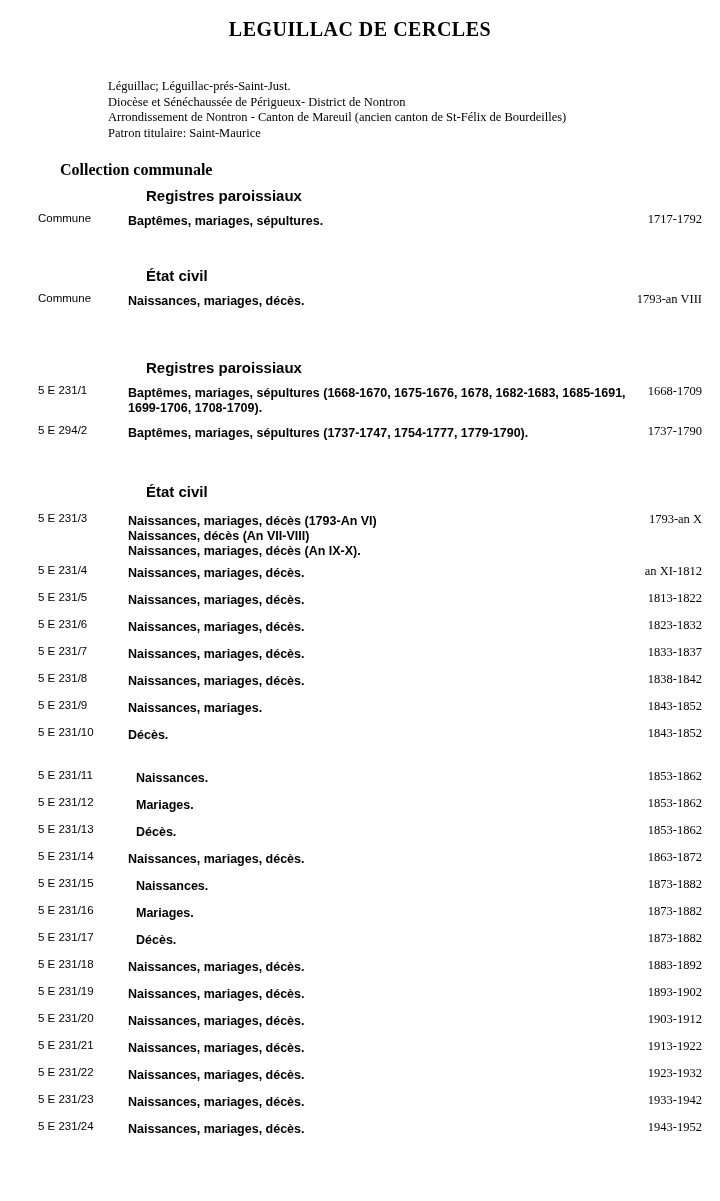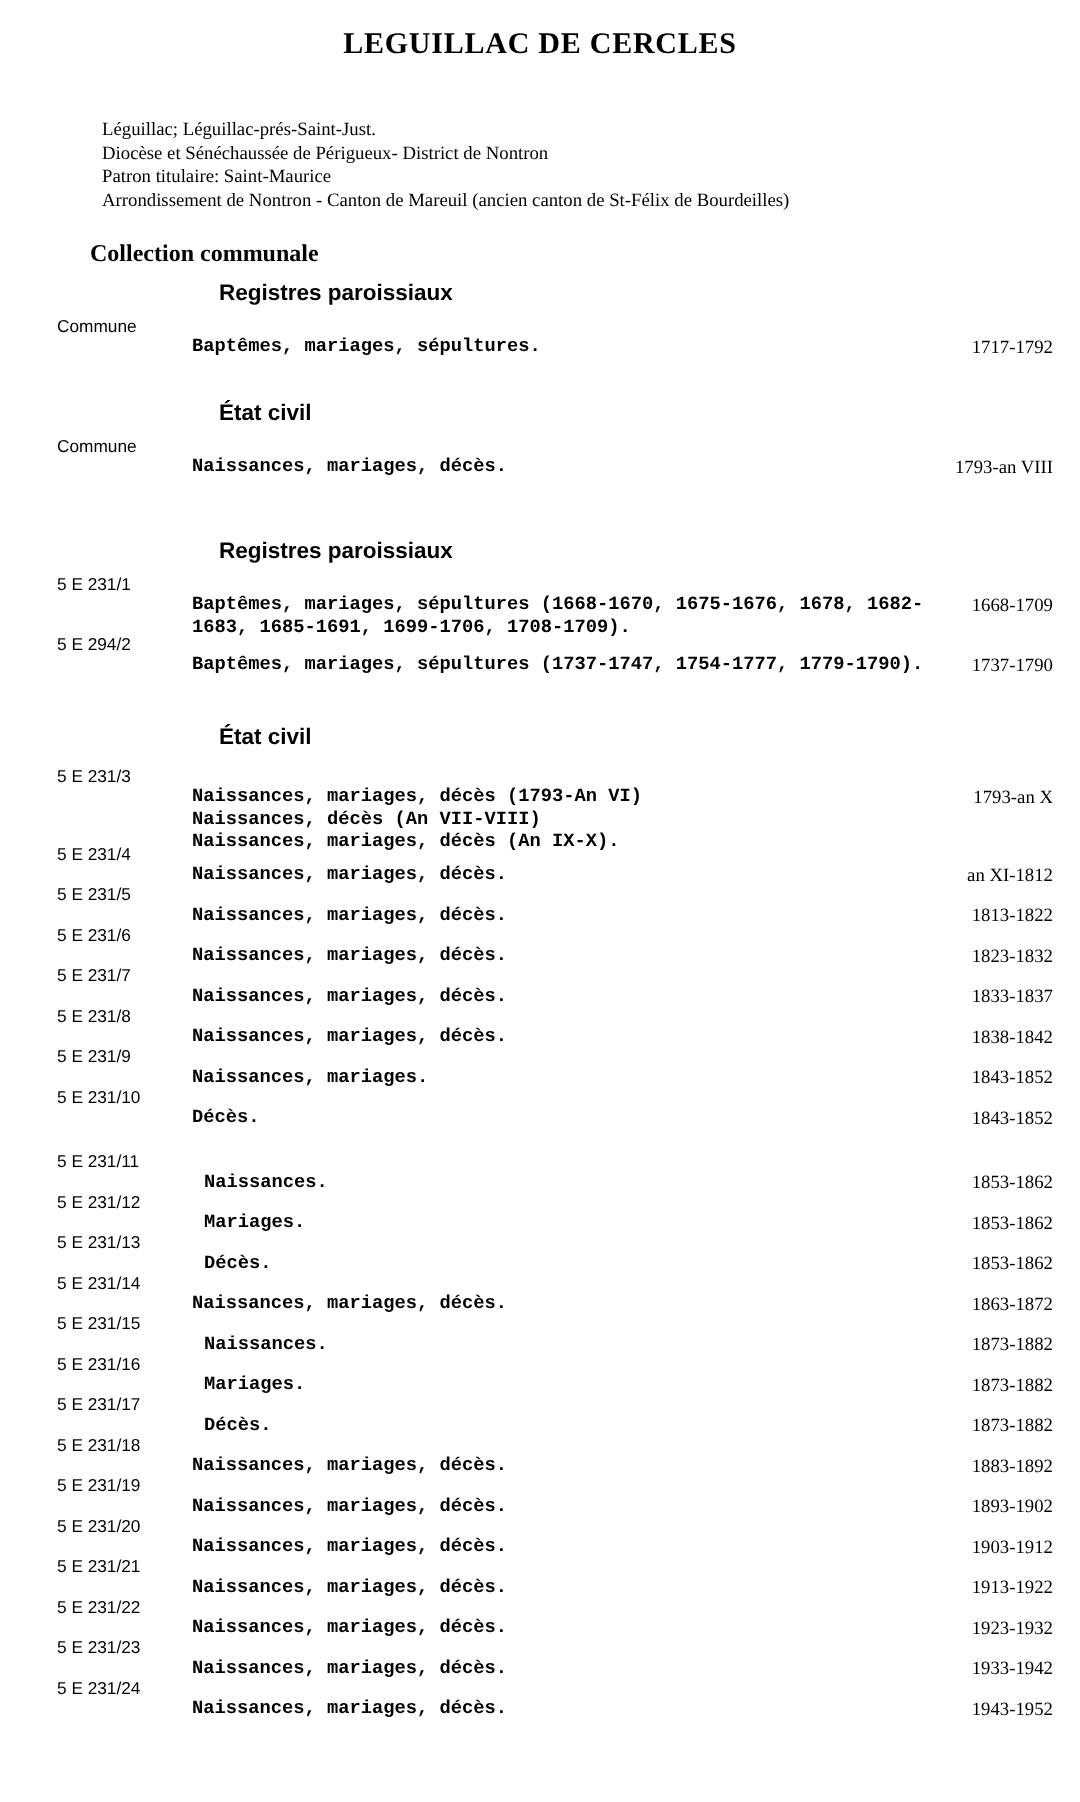--- a/index.html
+++ b/index.html
@@ -24,21 +24,21 @@
     text-align: center;
     font-family: Liberation Serif, serif;
     font-weight: bold;
     font-size: 20px;
     letter-spacing: 0.5px;
     margin: 10px 0 0 0;
     padding-top: 8px;
   }
   .meta-block {
     margin-top: 38px;
-    margin-left: 68px;
+    margin-left: 108px;
     font-family: "Liberation Serif", serif;
     font-size: 12.5px;
     line-height: 15.5px;
   }
   .meta-line {
     white-space: nowrap;
   }
   .section-h1 {
     font-family: "Liberation Serif", serif;
     font-weight: bold;
@@ -69,60 +69,59 @@
     left: 22px;
     top: 0;
     font-family: "Liberation Sans", sans-serif;
     font-size: 11.5px;
     white-space: nowrap;
     margin-left: 16px;
   }
   .desc {
     position: absolute;
     left: 128px;
-    top: 12px;
+    top: 2px;
     width: 500px;
-    font-family: Liberation Mono, monospace;
+    font-family: Liberation Sans, sans-serif;
     font-weight: bold;
     font-size: 12.5px;
     line-height: 15px;
   }
   .desc.indent {
     left: 136px;
   }
   .dates {
     position: absolute;
     right: 18px;
     top: 0;
     text-align: right;
     font-family: "Liberation Serif", serif;
     font-size: 12.5px;
     white-space: nowrap;
-    margin-top: 12px;
   }
   .spacer-8 { height: 8px; }
   .spacer-12 { height: 12px; }
   .spacer-16 { height: 16px; }
   .spacer-20 { height: 20px; }
   .spacer-24 { height: 24px; }
   .spacer-28 { height: 28px; }
   .spacer-32 { height: 32px; }
 </style>
 </head>
 <body>
 
 <div class="page">
 
   <h1 class="doc-title">LEGUILLAC DE CERCLES</h1>
 
   <div class="meta-block">
     <div class="meta-line">Léguillac; Léguillac-prés-Saint-Just.</div>
     <div class="meta-line">Diocèse et Sénéchaussée de Périgueux- District de Nontron</div>
+    <div class="meta-line">Arrondissement de Nontron - Canton de Mareuil (ancien canton de St-Félix de Bourdeilles)</div>
     <div class="meta-line">Patron titulaire: Saint-Maurice</div>
-    <div class="meta-line">Arrondissement de Nontron - Canton de Mareuil (ancien canton de St-Félix de Bourdeilles)</div>
   </div>
 
   <div class="spacer-20"></div>
 
   <div class="section-h1">Collection communale</div>
   <div class="spacer-8"></div>
   <div class="section-h2">Registres paroissiaux</div>
   <div class="spacer-8"></div>
 
   <div class="rows">

